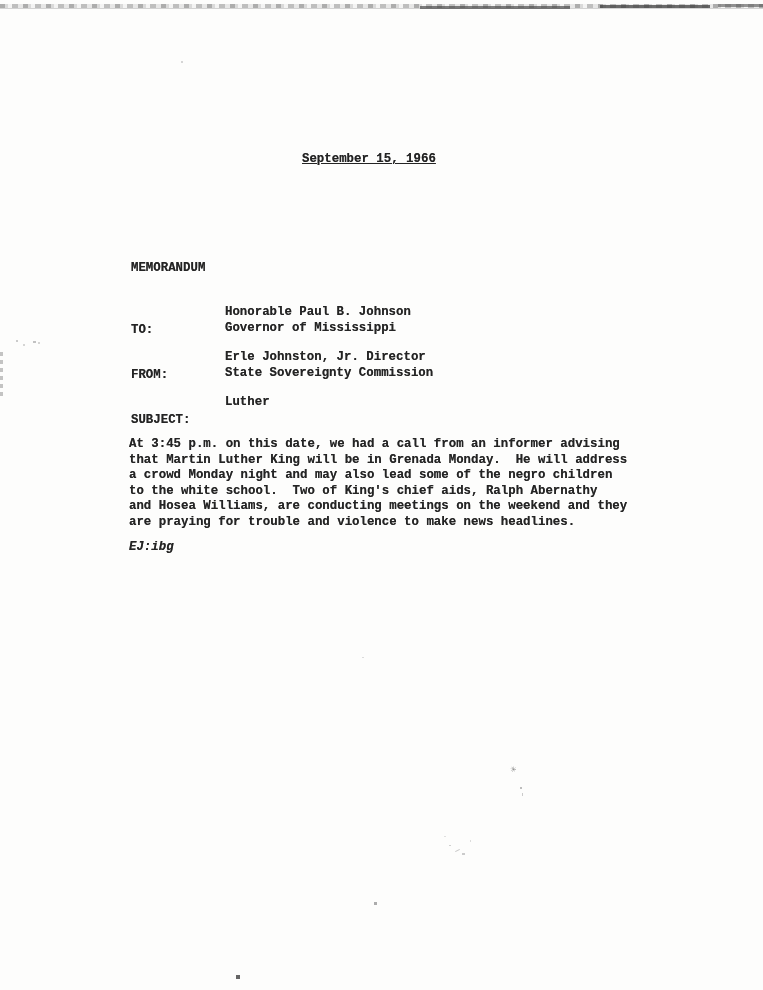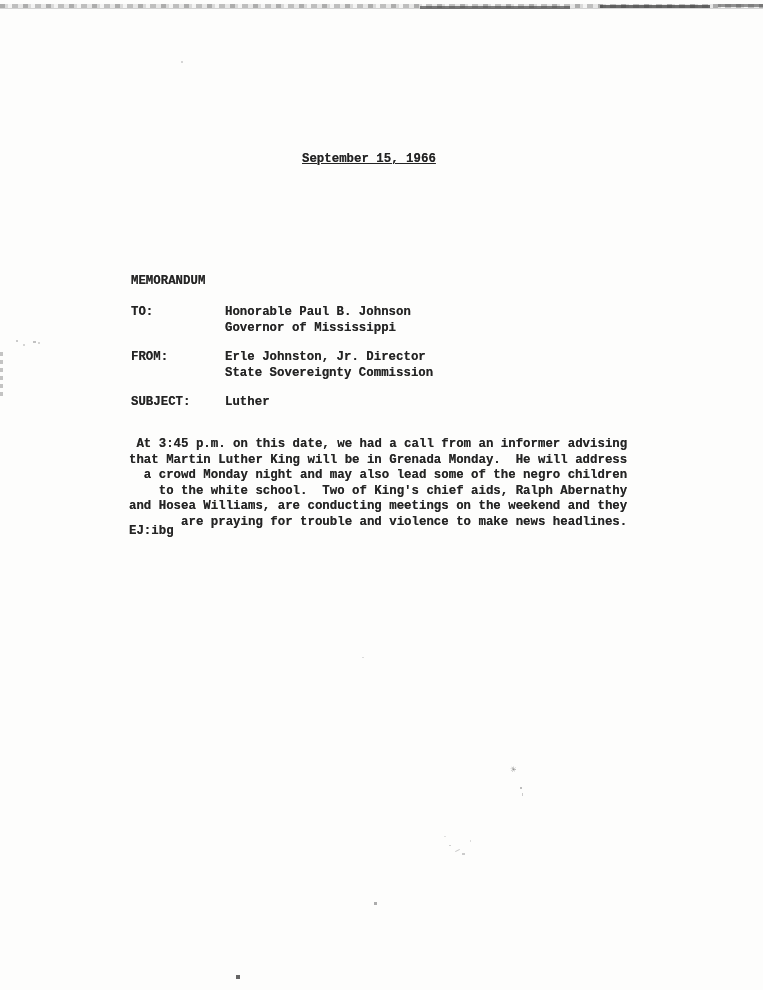--- a/index.html
+++ b/index.html
@@ -10,29 +10,29 @@
     overflow:hidden;
     font-family:"Liberation Mono","DejaVu Sans Mono",monospace;
     font-weight:700;
     font-size:12.4px;
     line-height:15.5px;
     color:#242424;
     text-shadow:0 0 .6px rgba(30,30,30,.65);
   }
   .abs{position:absolute;white-space:pre;}
   .date-line{top:152px;left:302px;text-decoration:underline;}
-  .memo-title{top:274px;left:131px;}
+  .memo-title{top:261px;left:131px;}
   .field{position:absolute;left:131px;}
-  .field .label{position:absolute;left:0;top:0;white-space:pre;}
+  .field .label{position:absolute;left:0;top:18px;white-space:pre;}
   .field .value{position:absolute;left:94px;top:0;white-space:pre;}
   .field-to{top:305px;}
   .field-from{top:350px;}
   .field-subject{top:395px;}
-  .memo-body{top:437px;left:129px;text-align:right;}
-  .memo-ref{top:524px;left:129px;}
+  .memo-body{top:437px;left:129px;}
+  .memo-ref{top:540px;left:129px;font-style:italic;}
 
   
   .art{position:absolute;pointer-events:none;}
   .top-band{
     top:4px;left:0;width:763px;height:4px;opacity:.55;
     background:repeating-linear-gradient(90deg,
       #6b6b6b 0 5px,#bdbdbd 5px 8px,#ececec 8px 12px,#8b8b8b 12px 18px,#d5d5d5 18px 23px);
   }
   .top-line{top:8px;left:0;width:763px;height:1px;background:#aaa;opacity:.5;}
   .top-seg1{top:6px;left:420px;width:150px;height:3px;background:#4a4a4a;opacity:.7;}

